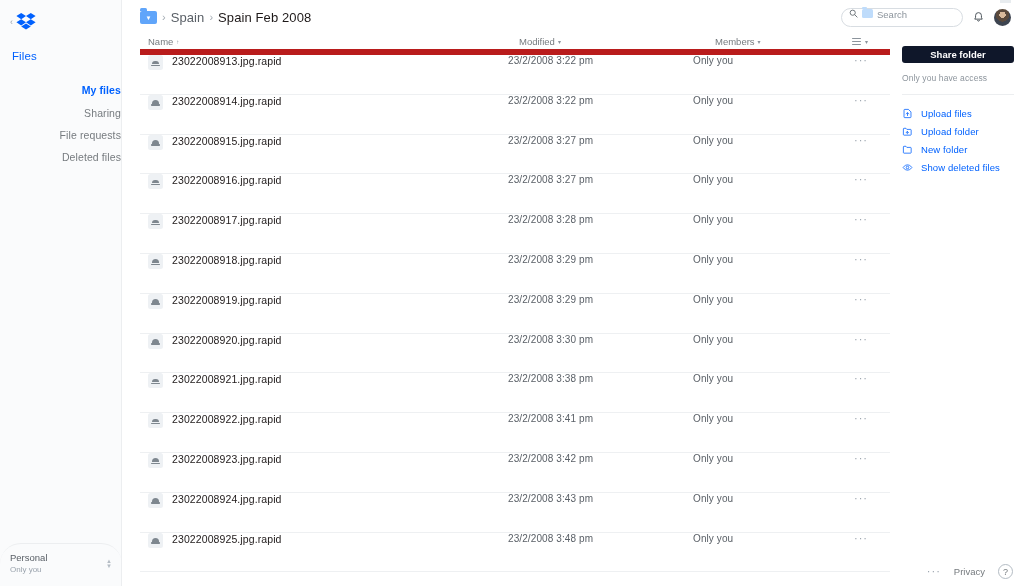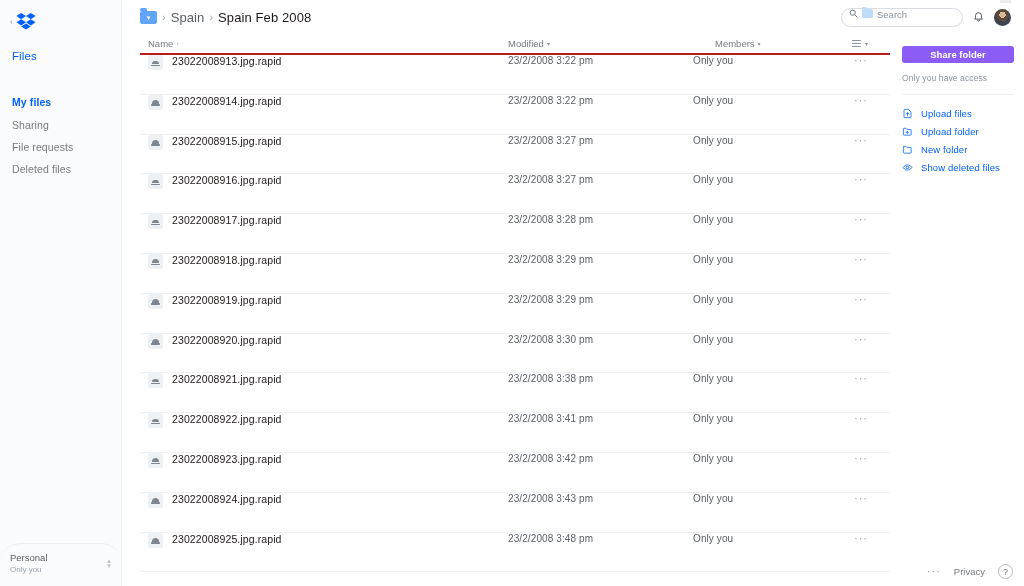--- a/index.html
+++ b/index.html
@@ -23,21 +23,21 @@
   .collapse-chevron {
     font-size:9px; color:#9aa3ad; line-height:1;
     margin-right:3px; cursor:pointer;
   }
   .dbx-logo { width:20px; height:18px; display:block; }
 
   .sb-files-head {
     font-size:11.5px; color:#0061fe; padding:16px 0 0 12px;
     font-weight:400; letter-spacing:.1px;
   }
-  .sb-nav { margin-top:29px; }
+  .sb-nav { margin-top:17px;text-align:right; }
   .sb-item {
     font-size:10.5px; color:#767b7f; padding:5.2px 0 5.2px 12px;
     cursor:pointer; white-space:nowrap; letter-spacing:.1px;
   }
   .sb-item.active { color:#0061fe; font-weight:bold; }
 
   .sb-account {
     position:absolute; left:0; bottom:0; width:122px;
     border-top:1px solid #eceef0; padding:8px 10px 10px 10px;
     display:flex; align-items:center; justify-content:space-between;
@@ -99,27 +99,27 @@
     font-size:8.5px; color:#2f7ff0; opacity:.55; overflow:hidden; height:4px;
   }
   .promo-chip { width:11px; height:5px; background:#d7dde3; border-radius:1px; }
 
   
   .content { display:flex; padding:0 0 0 18px; }
   .table-wrap { width:750px; }
 
   .thead {
     display:flex; align-items:center; height:21px;
-    border-bottom:2px solid #b91c1c; padding-left:8px;
+    border-bottom:6px solid #b91c1c; padding-left:8px;gap:11px;
   }
   .th { font-size:9.5px; color:#767b7f; display:flex; align-items:center; gap:3px; }
   .th .caret { font-size:6px; color:#8c949c; }
   .th-name { width:360px; }
   .th-mod { width:185px; }
-  .th-mem { flex:1;margin-left:22px; }
+  .th-mem { flex:1; }
   .th-view { margin-left:auto; padding-right:22px; display:flex; align-items:center; gap:4px; }
   .view-icon { display:flex; flex-direction:column; gap:1.5px; }
   .view-icon i {
     display:block; width:9px; height:1.5px; background:#8c949c; border-radius:.5px;
   }
 
   .row {
     display:flex; align-items:flex-start; height:39.8px;
     border-bottom:1px solid #eef0f2; padding-left:8px; cursor:pointer;
   }
@@ -142,21 +142,21 @@
   .cell-mod { width:185px; font-size:10px; color:#5a6067; letter-spacing:.1px; }
   .cell-mem { flex:1; font-size:10px; color:#5a6067; letter-spacing:.1px; }
   .cell-more {
     margin-left:auto; padding-right:22px; font-size:11px;
     color:#9aa3ad; letter-spacing:1px; line-height:1;
   }
 
   
   .rightpanel { width:135px; padding:12px 0 0 12px; flex:0 0 auto; }
   .share-btn {
-    width:112px; height:17px; background:#8b5cf6; color:#fff;
+    width:112px; height:17px; background:#0f172a; color:#fff;
     border:none; border-radius:3px; font-size:9.5px; font-weight:bold;
     font-family:"Liberation Sans", sans-serif; cursor:pointer;
     display:flex; align-items:center; justify-content:center;
   }
   .access-note {
     font-size:8.5px; color:#8c949c; margin:10px 0 11px 0;
     letter-spacing:.1px;
   }
   .rp-divider { width:112px; height:1px; background:#eceef0; margin-bottom:9px; }
   .rp-action {

